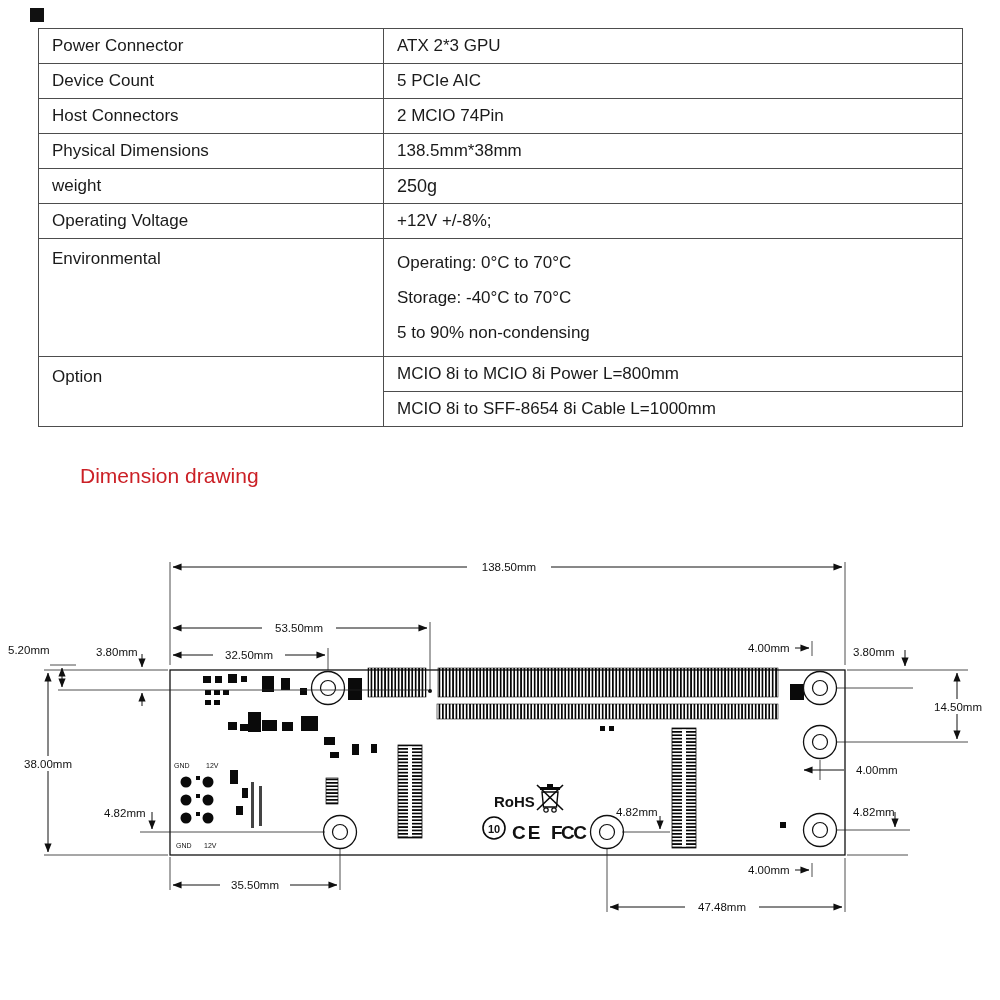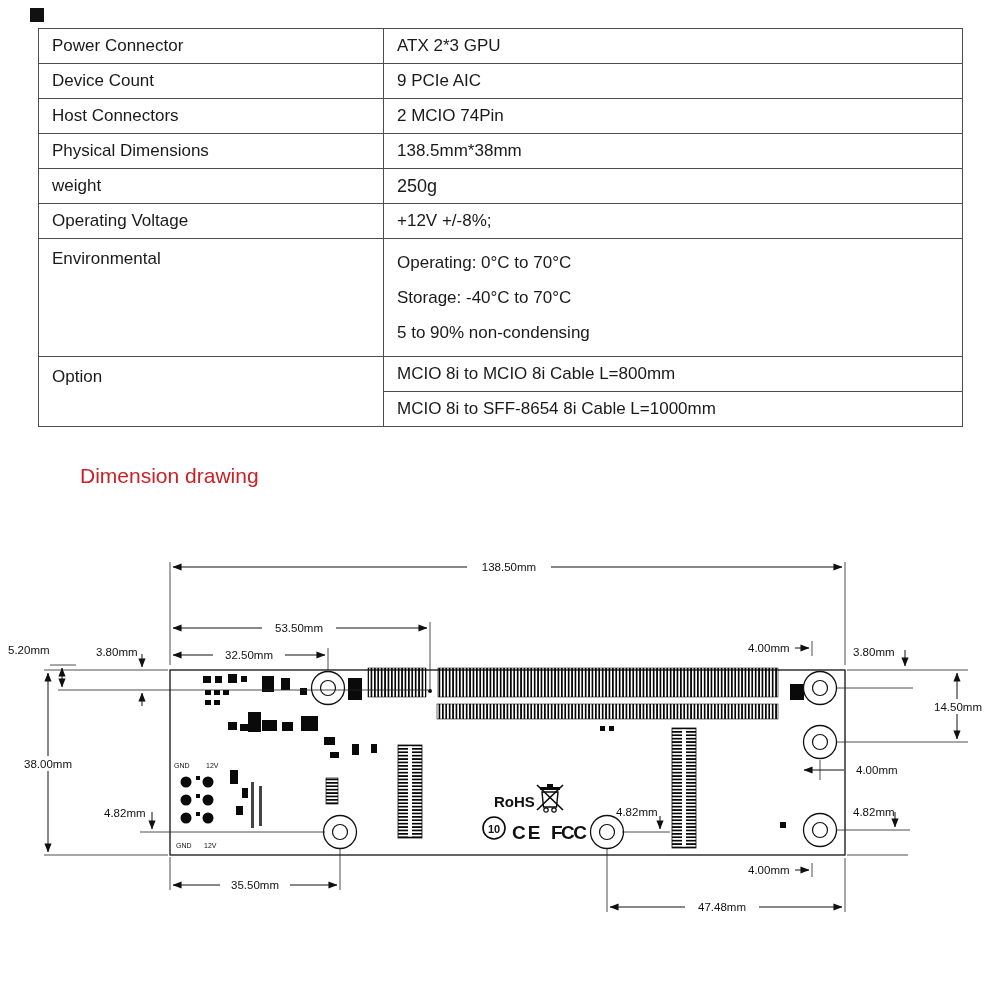--- a/index.html
+++ b/index.html
@@ -33,21 +33,21 @@
         <col class="c1">
         <col>
       </colgroup>
     <tbody>
       <tr>
         <td>Power Connector</td>
         <td>ATX 2*3 GPU</td>
       </tr>
       <tr>
         <td>Device Count</td>
-        <td>9 PCIe AIC</td>
+        <td>5 PCIe AIC</td>
       </tr>
       <tr>
         <td>Host Connectors</td>
         <td>2 MCIO 74Pin</td>
       </tr>
       <tr>
         <td>Physical Dimensions</td>
         <td>138.5mm*38mm</td>
       </tr>
       <tr>
@@ -61,21 +61,21 @@
       <tr>
         <td class="va-top">Environmental</td>
         <td class="multi">
           <div class="env-line">Operating: 0°C to 70°C</div>
           <div class="env-line">Storage: -40°C to 70°C</div>
           <div class="env-line">5 to 90% non-condensing</div>
         </td>
       </tr>
       <tr>
         <td rowspan="2" class="va-top">Option</td>
-        <td>MCIO 8i to MCIO 8i Cable L=800mm</td>
+        <td>MCIO 8i to MCIO 8i Power L=800mm</td>
       </tr>
       <tr>
         <td>MCIO 8i to SFF-8654 8i Cable L=1000mm</td>
       </tr>
     </tbody>
   </table>
 
   <div class="section-title">Dimension drawing</div>
 
   <div class="drawing">

